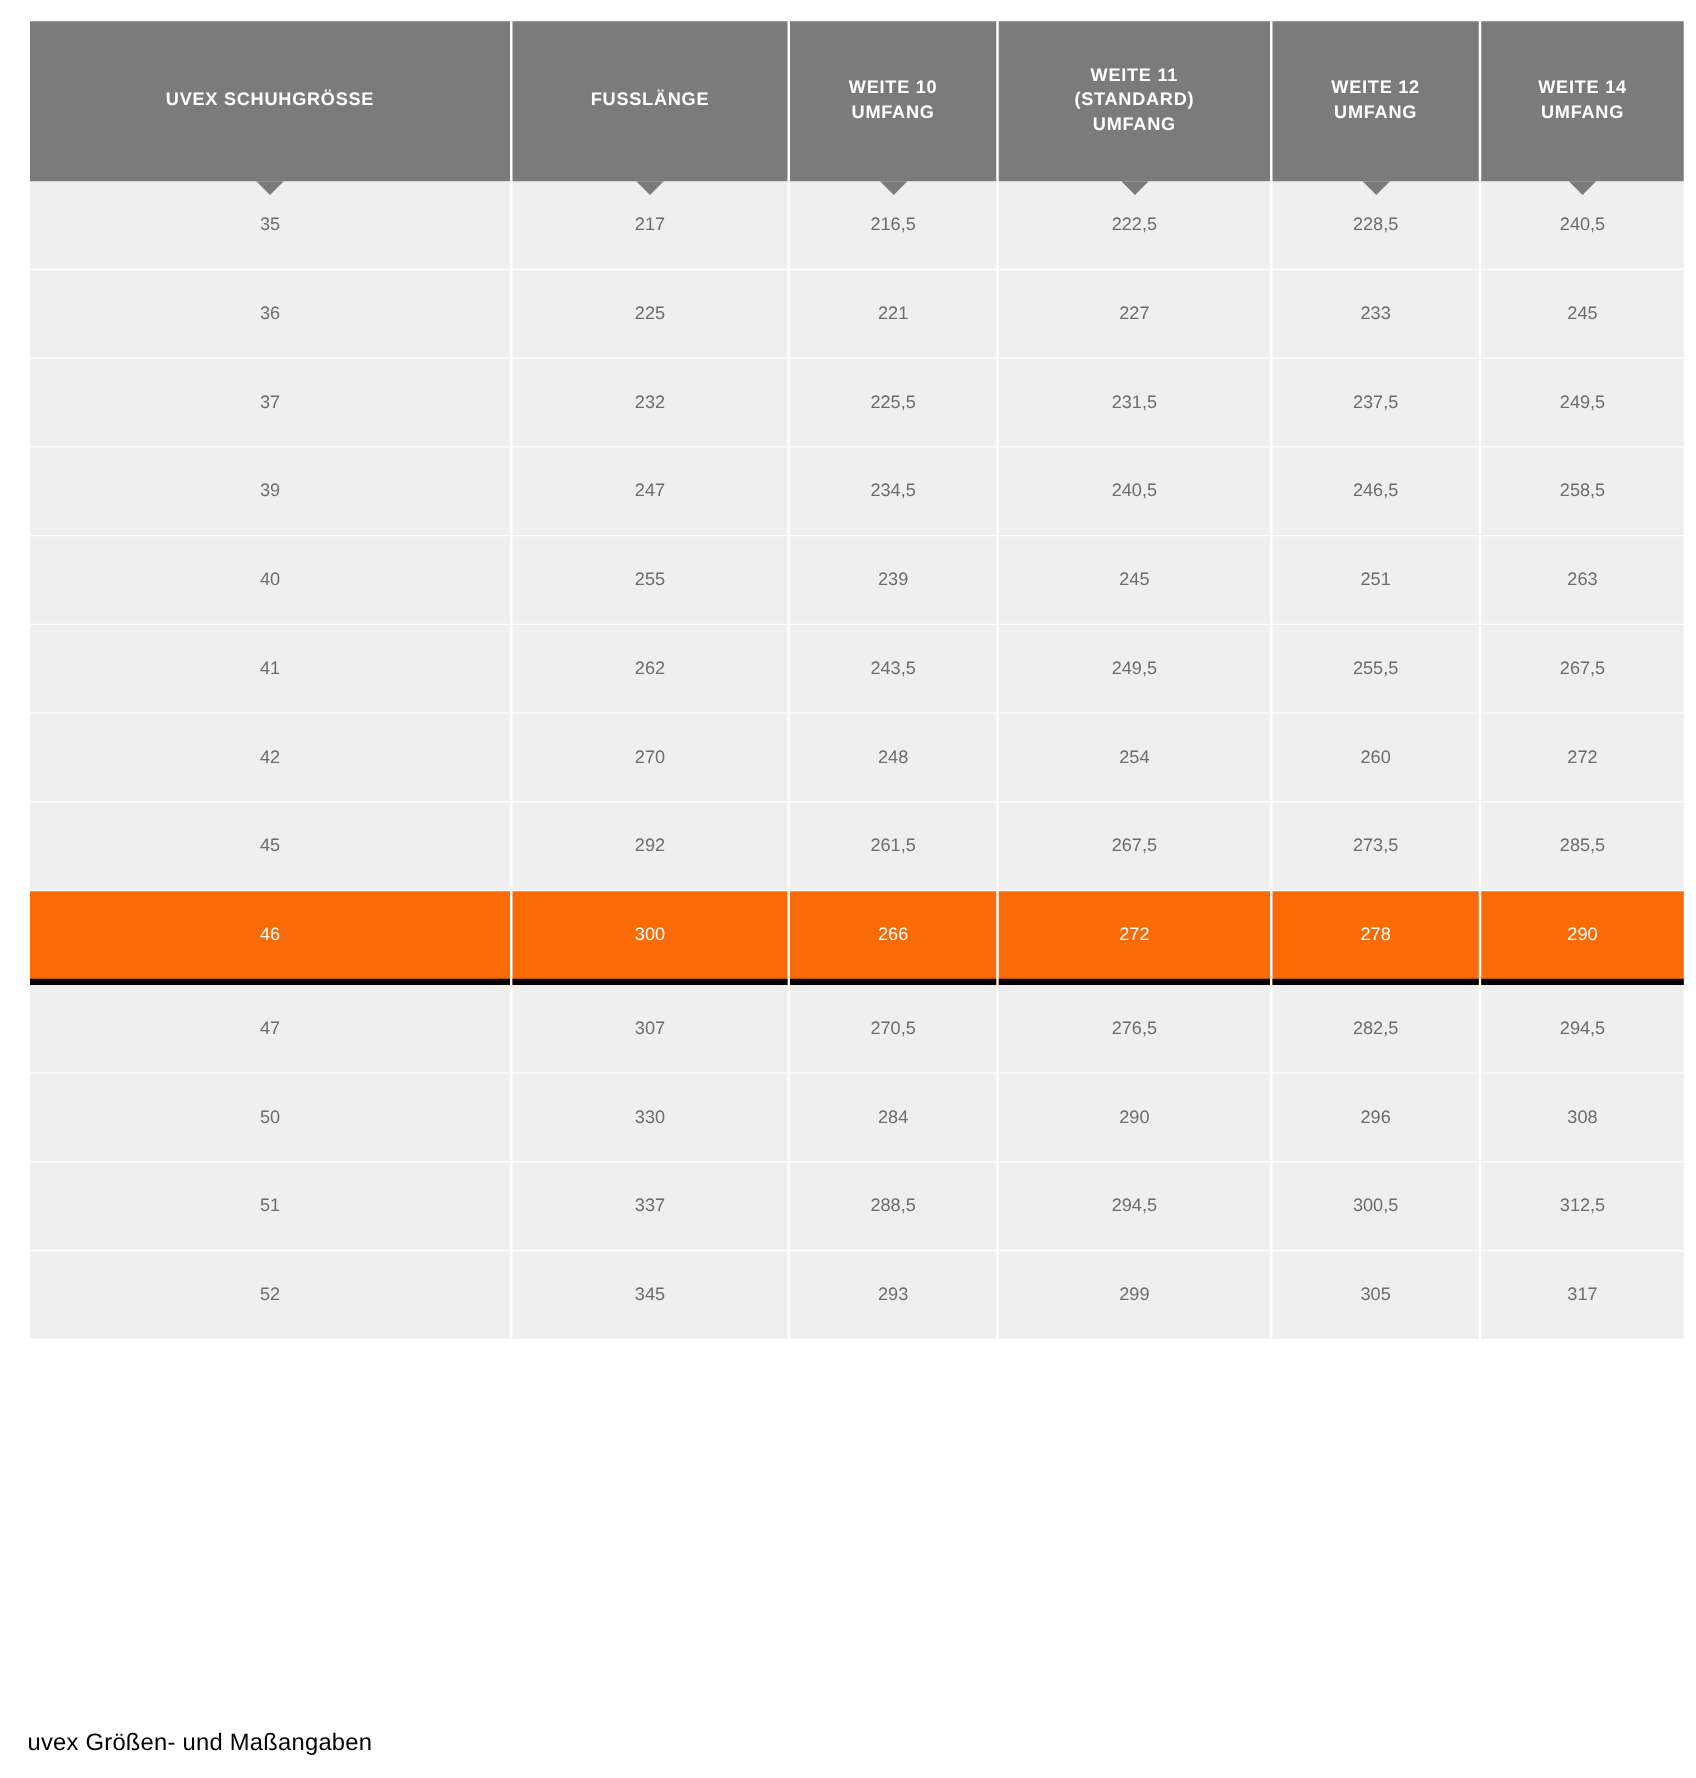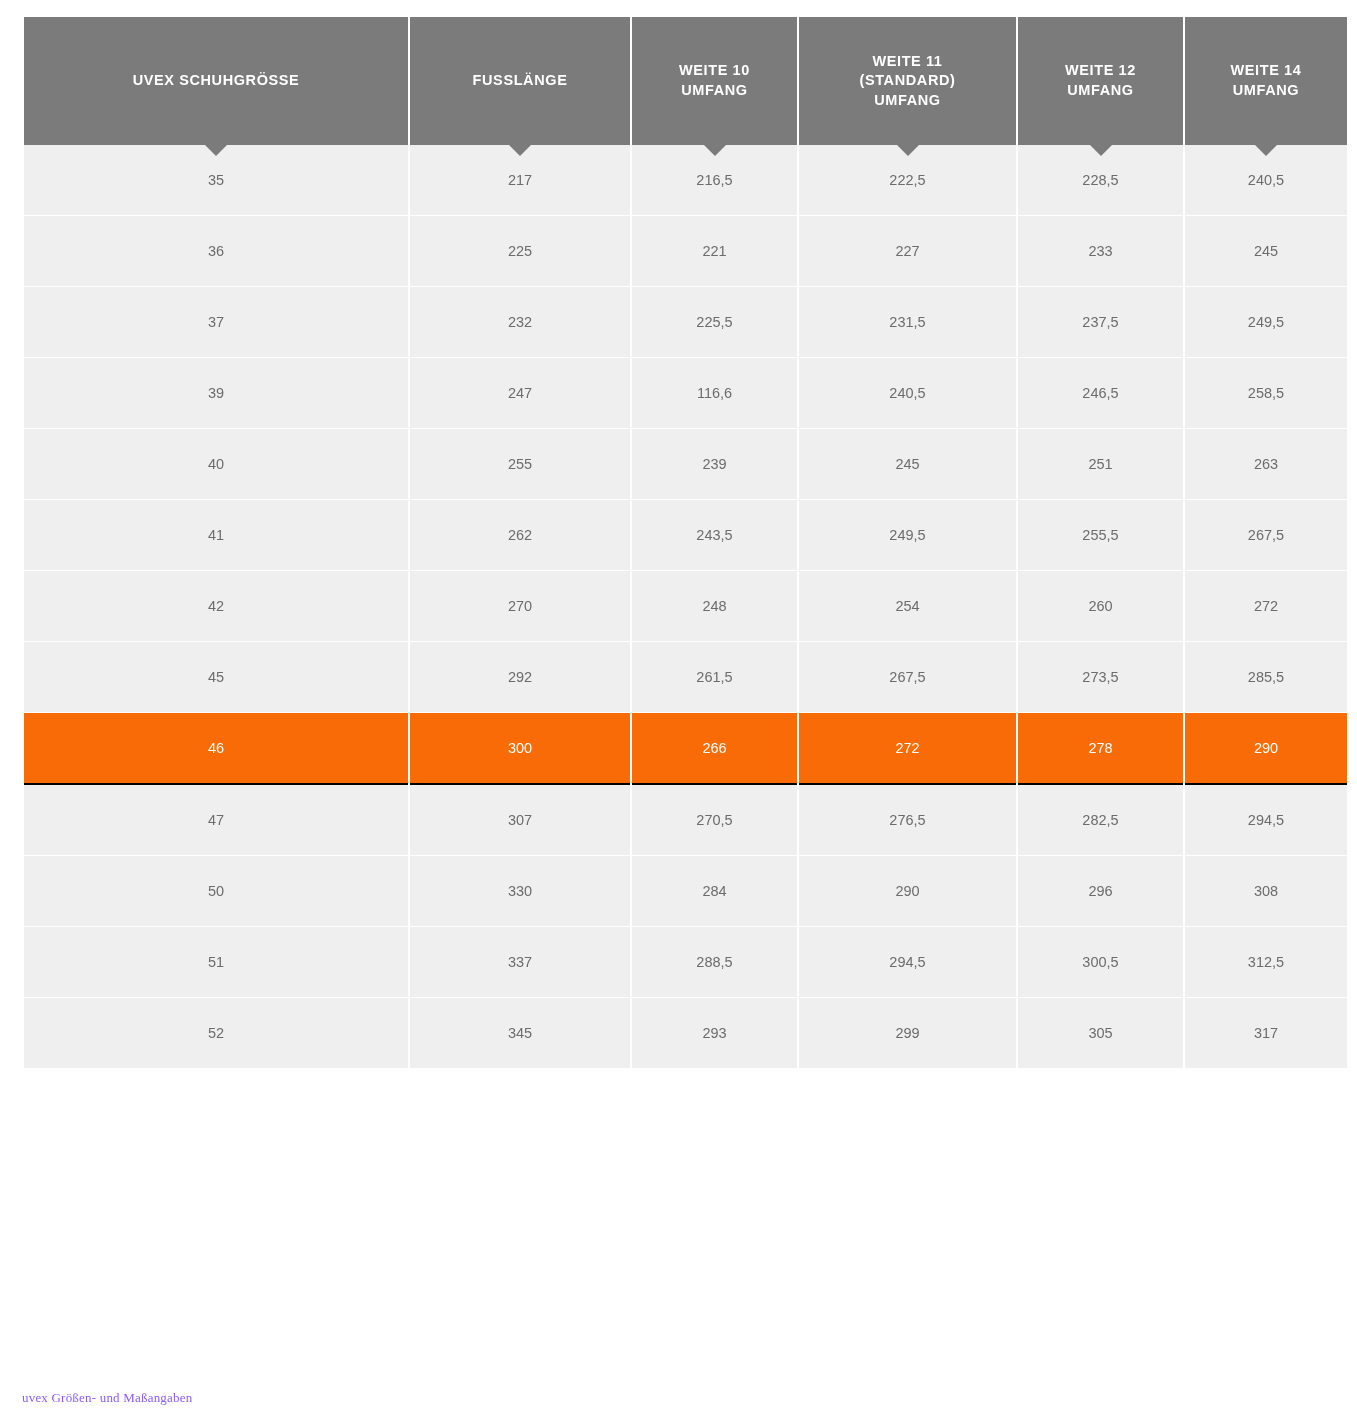--- a/index.html
+++ b/index.html
@@ -56,35 +56,35 @@
     color: #6c6c6c;
     font-size: 14.5px;
     text-align: center;
     vertical-align: middle;
     height: 68px;
     border-bottom: 1px solid #ffffff;
   }
   table.size-table tr.highlight td {
     background: #f96b07;
     color: #ffffff;
-    border-bottom: 2px solid #000000;
+    border-bottom: 5px solid #000000;
   }
   .col-size    { width: 384px; }
   .col-length  { width: 220px; }
   .col-w10     { width: 165px; }
   .col-w11     { width: 217px; }
   .col-w12     { width: 165px; }
   .col-w14     { width: 162px; }
   .caption {
     position: absolute;
     left: 22px;
     bottom: 16px;
-    font-size: 13px;
-    color: #8b5cf6;
-    font-family: Liberation Serif, serif;
+    font-size: 19px;
+    color: #000000;
+    font-family: Liberation Sans, sans-serif;
     letter-spacing: 0.2px;
   }
 </style>
 </head>
 <body>
 
 <div class="sheet">
 
   <table class="size-table">
     <colgroup>
@@ -149,21 +149,21 @@
           <td>37</td>
           <td>232</td>
           <td>225,5</td>
           <td>231,5</td>
           <td>237,5</td>
           <td>249,5</td>
         </tr>
         <tr>
           <td>39</td>
           <td>247</td>
-          <td>116,6</td>
+          <td>234,5</td>
           <td>240,5</td>
           <td>246,5</td>
           <td>258,5</td>
         </tr>
         <tr>
           <td>40</td>
           <td>255</td>
           <td>239</td>
           <td>245</td>
           <td>251</td>

